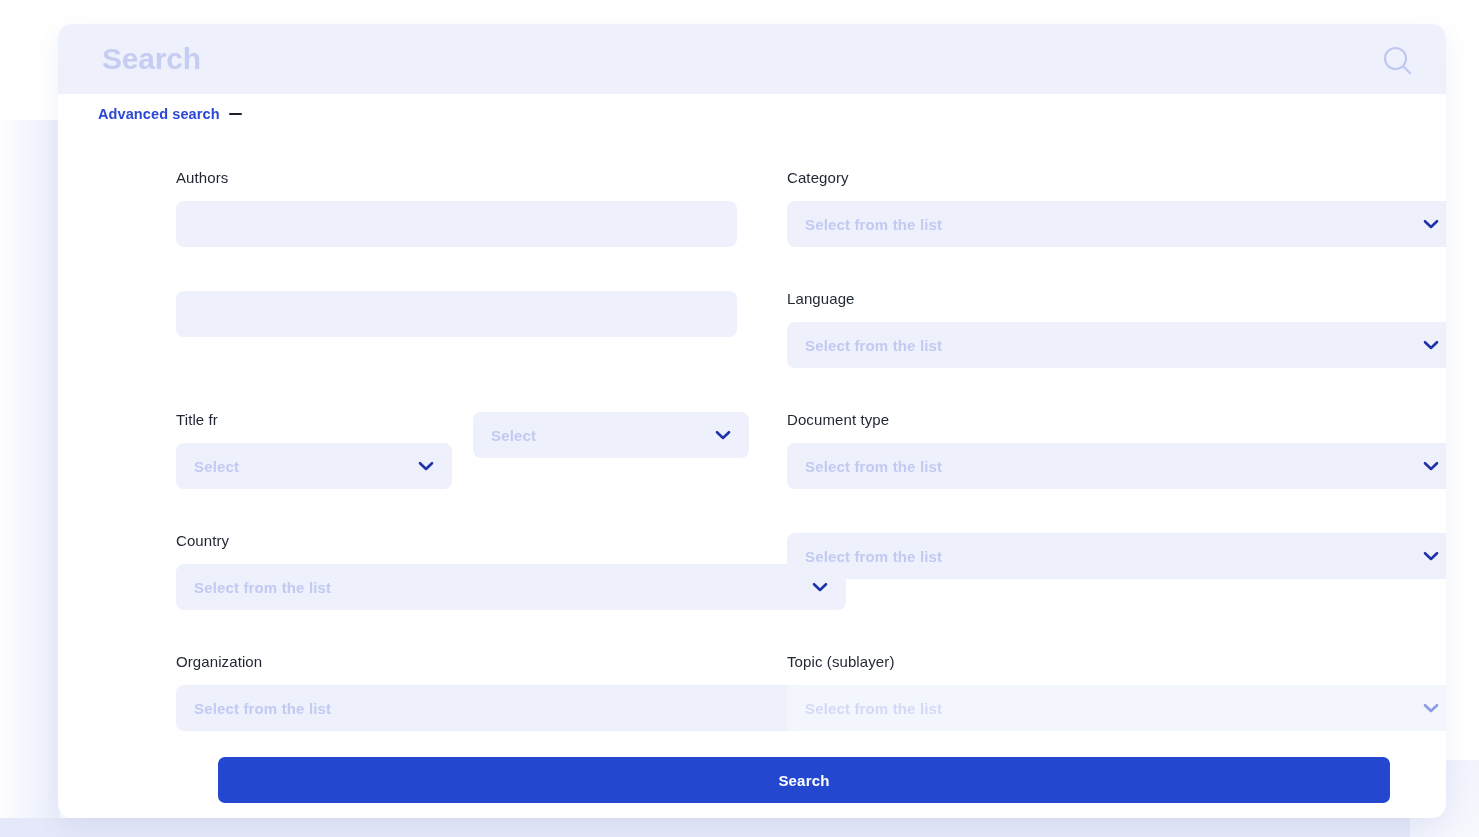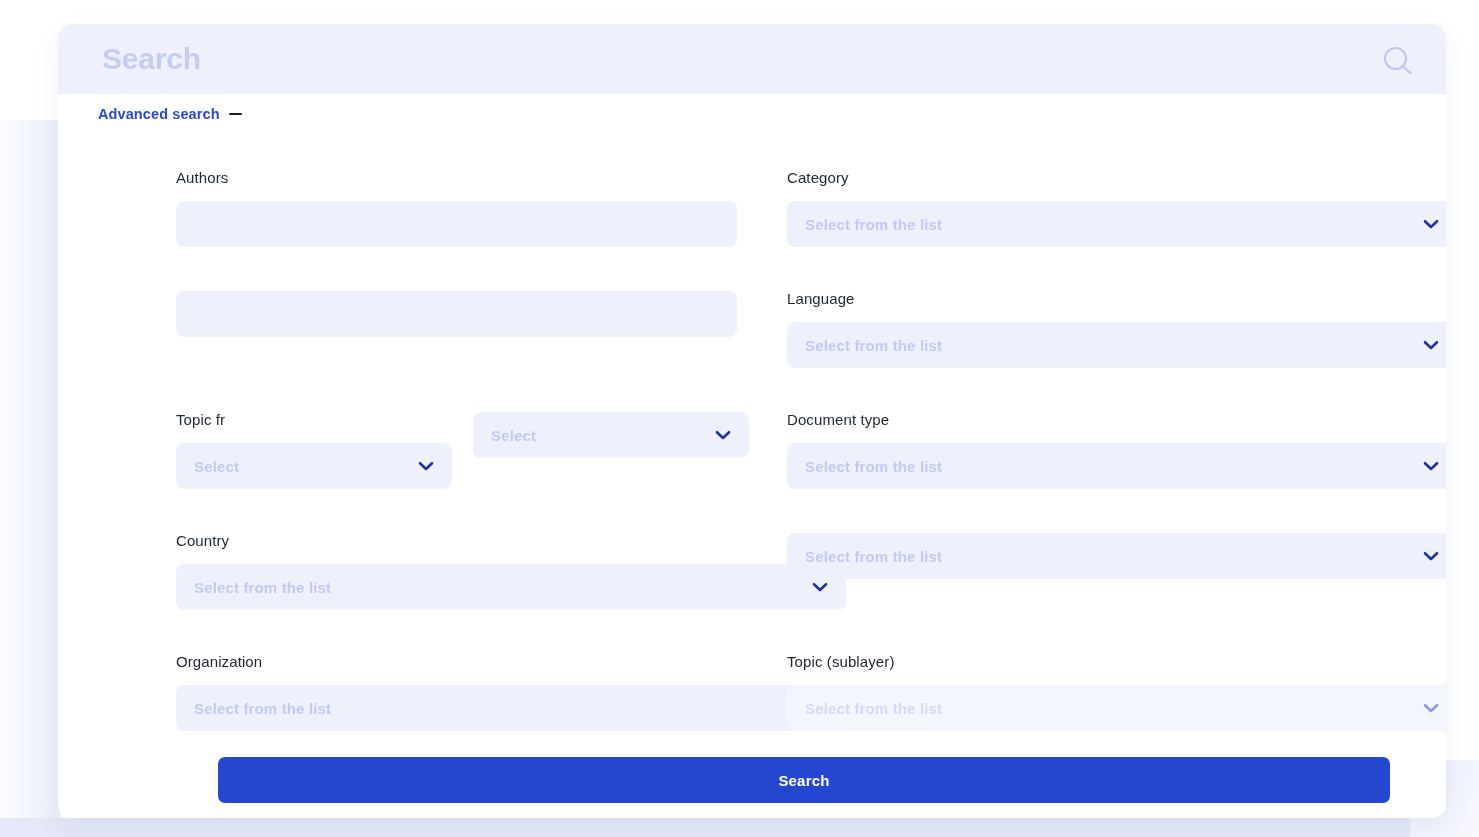--- a/index.html
+++ b/index.html
@@ -320,21 +320,21 @@
         </div>
       </div>
 
       <div class="spacer-24"></div>
       <div class="spacer-24"></div>
 
       <div class="row">
         <div class="col">
           <div class="half-pair">
             <div class="half-col">
-              <label class="field-label">Topic fr</label>
+              <label class="field-label">Title fr</label>
               <div class="select half">
                 <span class="sel-text">Select</span>
                 <span class="chev">
                   <svg width="20" height="20" viewBox="0 0 20 20" fill="none">
                     <path d="M4 7.2 L10 13 L16 7.2" stroke="#1f33a8" stroke-width="2.6" stroke-linecap="round" stroke-linejoin="round"></path>
                   </svg>
                 </span>
               </div>
             </div>
             <div class="half-col">

